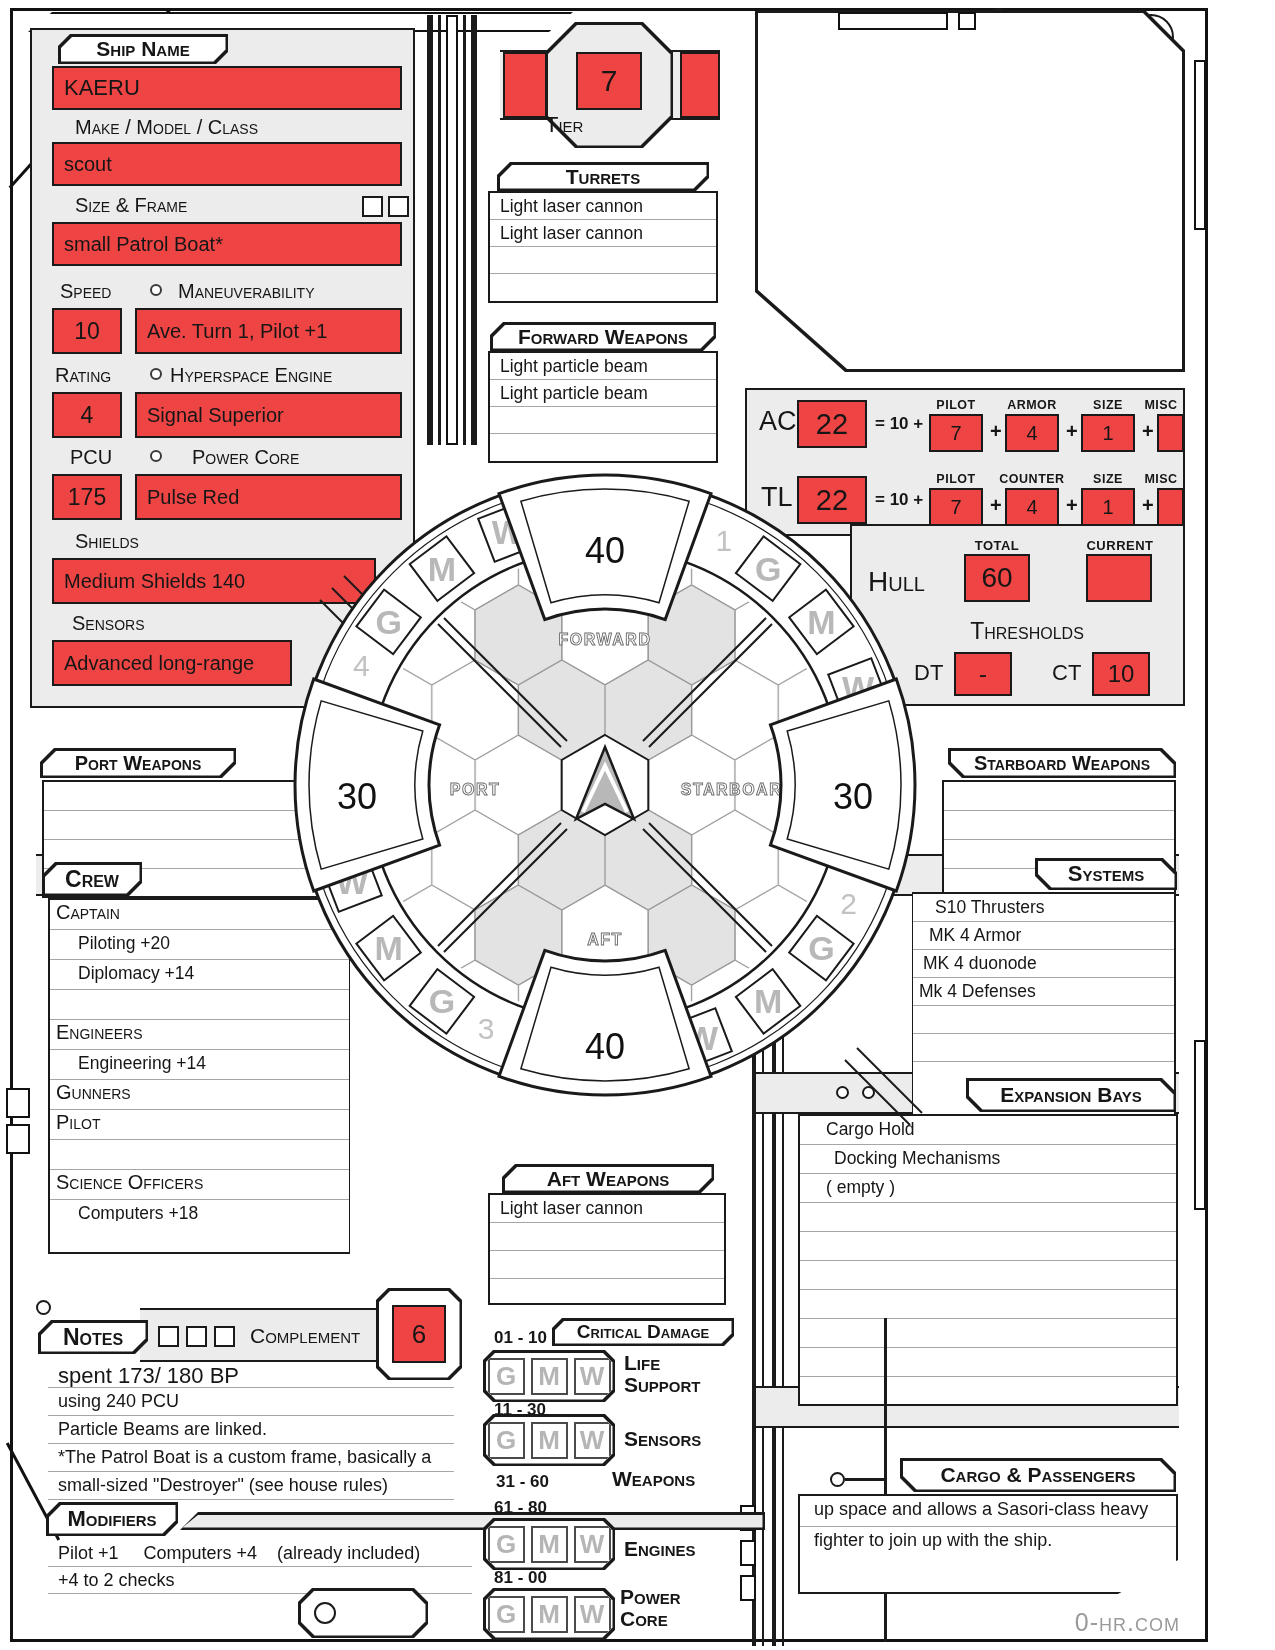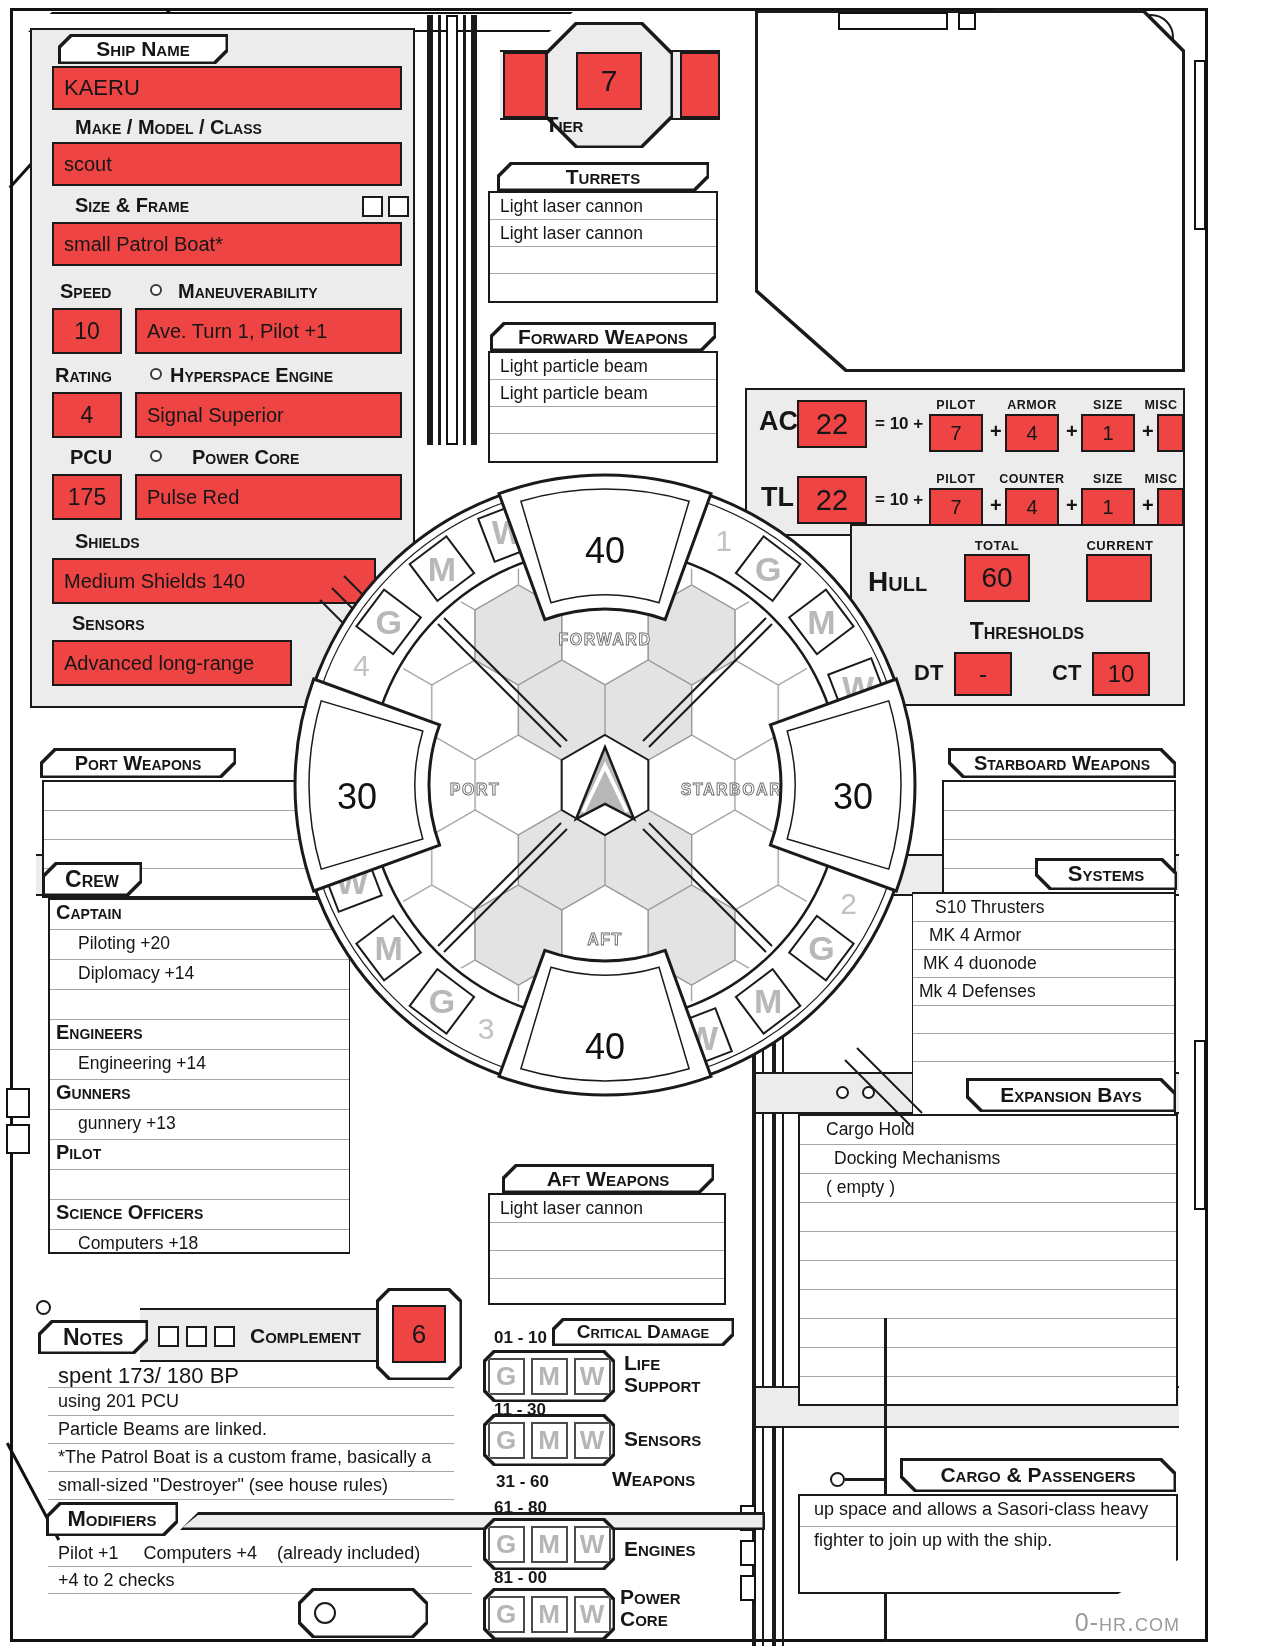--- a/index.html
+++ b/index.html
@@ -5,21 +5,21 @@
   html,body{margin:0;padding:0}
   body{position:relative;width:1275px;height:1650px;background:#fff;
        font-family:"Liberation Sans",sans-serif;color:#161616;overflow:hidden}
   .abs{position:absolute}
   .sc{font-variant:small-caps}
   .panel{position:absolute;background:#ececec;border:2.5px solid #1a1a1a;box-sizing:border-box}
   .gband{position:absolute;background:#ececec;border-top:2px solid #1a1a1a;border-bottom:2px solid #1a1a1a;box-sizing:border-box}
   .box{position:absolute;background:#ef4444;border:2.5px solid #1a1a1a;box-sizing:border-box;
        display:flex;align-items:center;padding-left:10px;font-size:20px;overflow:hidden;white-space:nowrap}
   .box.ctr{justify-content:center;padding-left:0;font-size:23px}
-  .flab{position:absolute;font-weight:bold;font-size:20px;font-variant:small-caps;white-space:nowrap}
+  .flab{position:absolute;font-weight:normal;font-size:20px;font-variant:small-caps;white-space:nowrap}
   .mini{position:absolute;font-weight:bold;font-size:12.5px;letter-spacing:.5px;text-align:center;text-transform:uppercase}
   .plus{position:absolute;font-weight:bold;font-size:20px}
   .dot{position:absolute;width:12px;height:12px;border:2px solid #3a3a3a;border-radius:50%;background:#fff;box-sizing:border-box}
   .circ{position:absolute;border:2.5px solid #1a1a1a;border-radius:50%;background:#fff;box-sizing:border-box}
   .cb{position:absolute;width:21px;height:21px;background:#fff;border:2.5px solid #1a1a1a;box-sizing:border-box}
   .vline{position:absolute;background:#1a1a1a}
   .tab{position:absolute;background:#1a1a1a;
        clip-path:polygon(var(--c,16px) 0,100% 0,100% calc(100% - var(--c,16px)),calc(100% - var(--c,16px)) 100%,0 100%,0 var(--c,16px))}
   .tab>i{position:absolute;inset:2.5px;background:#fff;font-style:normal;display:flex;align-items:center;justify-content:center;
        font-weight:bold;font-variant:small-caps;font-size:21px;white-space:nowrap;
@@ -28,21 +28,21 @@
   .tab.rt>i{clip-path:polygon(0 0,calc(100% - var(--c,16px)) 0,100% var(--c,16px),100% 100%,var(--c,16px) 100%,0 calc(100% - var(--c,16px)))}
   .plate{position:absolute;background:#1a1a1a;
        clip-path:polygon(var(--ch,10px) 0,calc(100% - var(--ch,10px)) 0,100% var(--ch,10px),100% calc(100% - var(--ch,10px)),calc(100% - var(--ch,10px)) 100%,var(--ch,10px) 100%,0 calc(100% - var(--ch,10px)),0 var(--ch,10px))}
   .plate>i{position:absolute;inset:2.5px;background:#fff;font-style:normal;
        clip-path:polygon(var(--ch,10px) 0,calc(100% - var(--ch,10px)) 0,100% var(--ch,10px),100% calc(100% - var(--ch,10px)),calc(100% - var(--ch,10px)) 100%,var(--ch,10px) 100%,0 calc(100% - var(--ch,10px)),0 var(--ch,10px))}
   .gmwrow{display:flex;gap:6px;align-items:center;justify-content:center;height:100%}
   .gmwbox{width:37px;height:37px;border:2.5px solid #4a4a4a;background:#fff;box-sizing:border-box;
        display:flex;align-items:center;justify-content:center;font-weight:bold;font-size:26px;color:#b5b5b5}
   .list{position:absolute;background:#fff;border:2.5px solid #1a1a1a;box-sizing:border-box}
   .row{border-bottom:1.2px solid #a6a6a6;box-sizing:border-box;font-size:17.5px;padding:3px 0 0 10px;overflow:hidden;white-space:nowrap}
-  .crew-role{font-weight:bold;font-variant:small-caps;font-size:20px;padding-left:6px;padding-top:1px}
+  .crew-role{font-weight:normal;font-variant:small-caps;font-size:20px;padding-left:6px;padding-top:1px}
   .crew-skill{padding-left:28px}
   .syslab{position:absolute;font-weight:bold;font-variant:small-caps;font-size:21px;line-height:22px}
   .range{position:absolute;font-size:17px;font-weight:bold}
   .mband{position:absolute;background:#1a1a1a;clip-path:polygon(18px 0,100% 0,100% 100%,0 100%)}
   .mband>i{position:absolute;inset:2.5px;background:#ececec;clip-path:polygon(16px 0,100% 0,100% 100%,0 100%)}
   .trp{position:absolute;background:#1a1a1a;clip-path:polygon(0 0,calc(100% - 40px) 0,100% 40px,100% 100%,90px 100%,0 calc(100% - 80px))}
   .trp>i{position:absolute;inset:3px;background:#fff;clip-path:polygon(0 0,calc(100% - 39px) 0,100% 39px,100% 100%,89px 100%,0 calc(100% - 79px))}
   .pre{white-space:pre}
   svg text{font-family:"Liberation Sans",sans-serif}
 </style>
@@ -273,21 +273,20 @@
   <i style="font-size:23px">Crew</i>
   </div>
 <div class="list" style="left:48px;top:898px;width:302px;height:356px;border-right-width:1px">
   <div class="row crew-role" style="height:30px">Captain</div>
   <div class="row crew-skill" style="height:30px">Piloting +20</div>
   <div class="row crew-skill" style="height:30px">Diplomacy +14</div>
   <div class="row crew-skill" style="height:30px"></div>
   <div class="row crew-role" style="height:30px">Engineers</div>
   <div class="row crew-skill" style="height:30px">Engineering +14</div>
   <div class="row crew-role" style="height:30px">Gunners</div>
-  <div class="row crew-skill" style="height:30px">gunnery +13</div>
   <div class="row crew-role" style="height:30px">Pilot</div>
   <div class="row crew-skill" style="height:30px"></div>
   <div class="row crew-role" style="height:30px">Science Officers</div>
   <div class="row crew-skill" style="height:21px;border-bottom:none">Computers +18</div>
 </div>
 
 <div class="tab rt" style="left:1035px;top:858px;width:142px;height:32px;--c:14px">
   <i style="font-size:22px">Systems</i>
   </div>
 <div class="list" style="left:912px;top:892px;width:264px;height:240px;border-left-width:1px">
@@ -467,21 +466,21 @@
 <div class="cb" style="left:214px;top:1326px"></div>
 <div class="flab" style="left:250px;top:1324px;font-size:21px">Complement</div>
 <div class="plate" style="left:376px;top:1288px;width:86px;height:92px;--ch:12px">
     <i></i>
   </div>
 <div class="box ctr" style="left:392px;top:1305px;width:54px;height:58px;font-size:26px">
   <span>6</span>
   </div>
 <div class="abs" style="left:48px;top:1360px;width:406px">
   <div class="row" style="height:28px;font-size:22px">spent 173/ 180 BP</div>
-  <div class="row" style="height:28px;font-size:18px">using 201 PCU</div>
+  <div class="row" style="height:28px;font-size:18px">using 240 PCU</div>
   <div class="row" style="height:28px;font-size:18px">Particle Beams are linked.</div>
   <div class="row" style="height:28px;font-size:18px">*The Patrol Boat is a custom frame, basically a</div>
   <div class="row" style="height:28px;font-size:18px">small-sized "Destroyer" (see house rules)</div>
 </div>
 
 <div class="mband" style="left:180px;top:1512px;width:585px;height:18px">
     <i></i>
   </div>
 <div class="tab" style="left:46px;top:1502px;width:132px;height:34px;--c:13px">
   <i style="font-size:22px">Modifiers</i>

